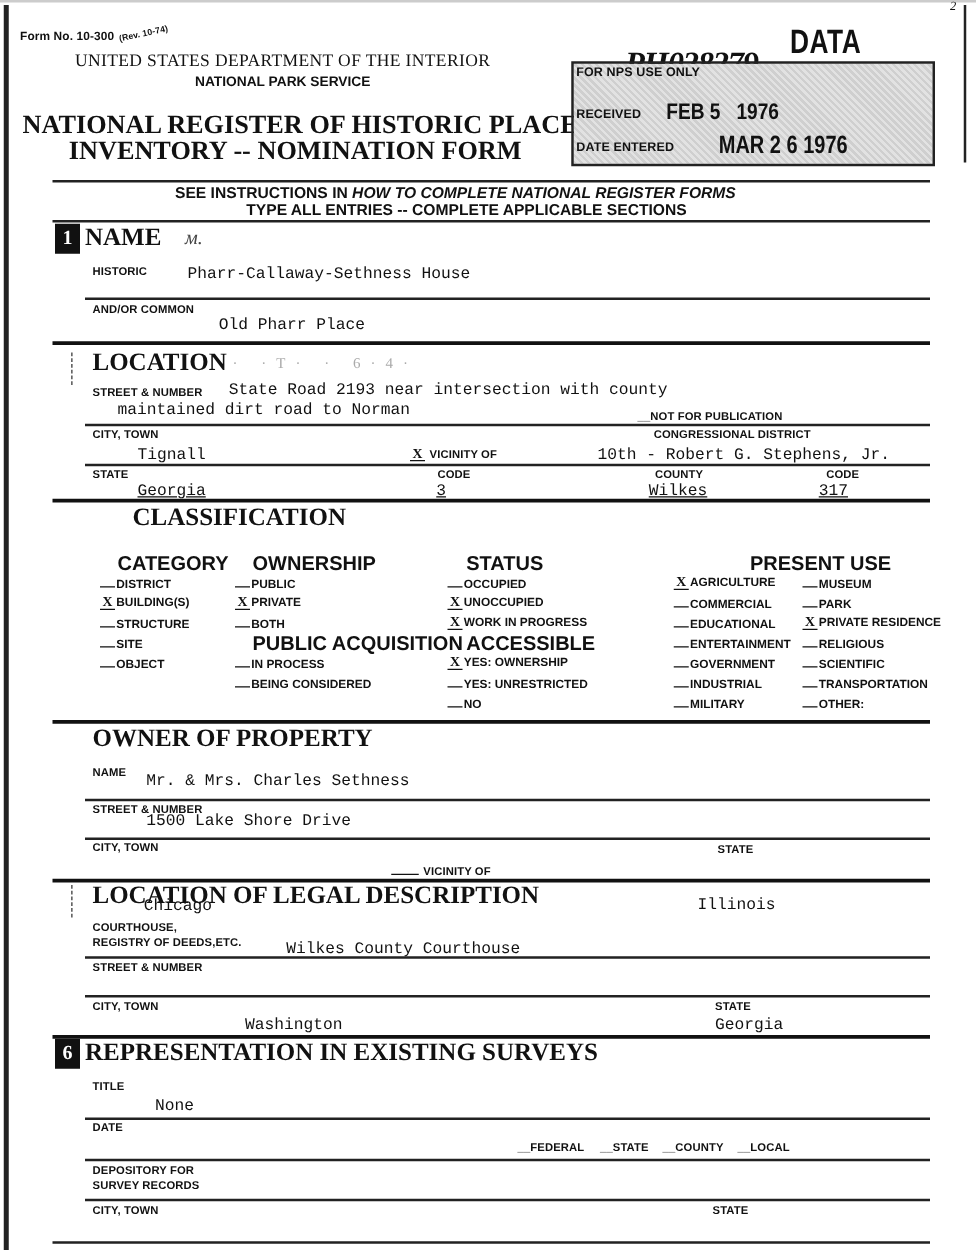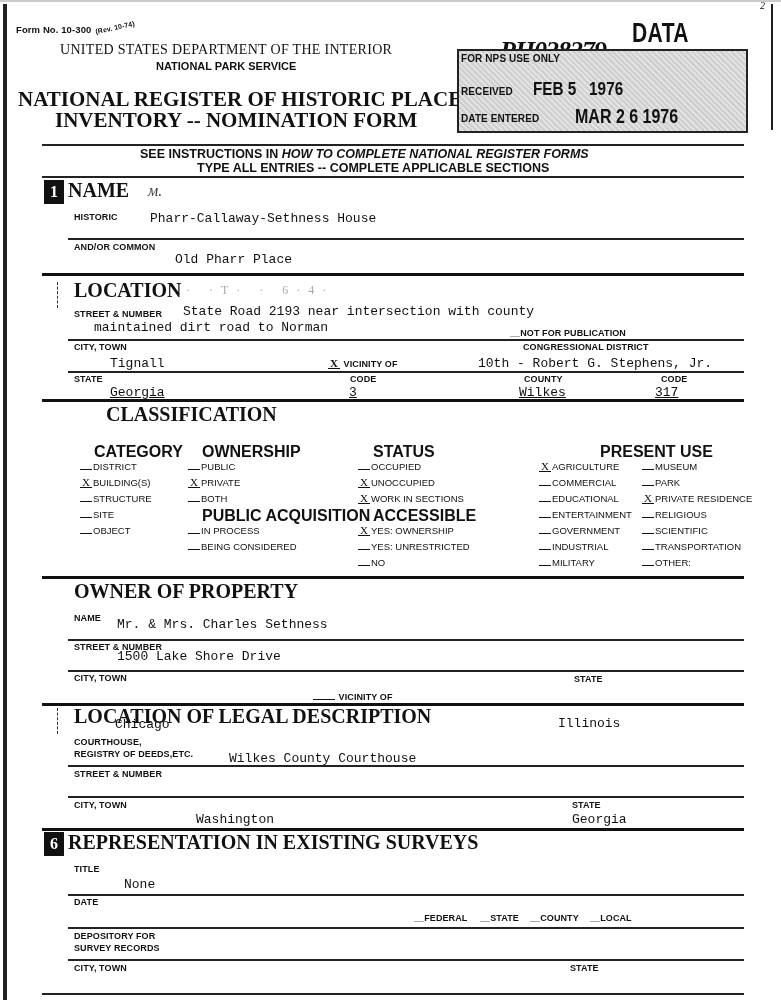--- a/index.html
+++ b/index.html
@@ -12,21 +12,21 @@
   .serif { font-family: "Liberation Serif", serif; }
   .serif-b { font-family: "Liberation Serif", serif; font-weight: bold; }
   .mono { font-family: "Liberation Mono", monospace; font-size: 13px; }
   .lbl { font-family: "Liberation Sans", sans-serif; font-weight: bold; font-size: 9px; letter-spacing: 0.1px; }
   .hr { height: 2px; background: #222; }
   .hr3 { height: 3px; background: #111; }
   .section-title { font-family: "Liberation Serif", serif; font-weight: bold; font-size: 20px; }
   .secnum { display: inline-block; background: #111; color: #fff; font-family: "Liberation Serif", serif; font-weight: bold; font-size: 16px; width: 20px; height: 24px; text-align: center; line-height: 24px; margin-right: 4px; vertical-align: middle; }
   .stamp { left: 457px; top: 49px; width: 287px; height: 80px; border: 2px solid #222; background: repeating-linear-gradient(45deg, #cfcfcf 0 2px, #e2e2e2 2px 4px); }
   .colhead { font-family: "Liberation Sans", sans-serif; font-weight: bold; font-size: 16px; }
-  .opt { font-family: "Liberation Sans", sans-serif; font-weight: normal; font-size: 9.5px; height: 16px; line-height: 16px; white-space: nowrap; }
+  .opt { font-family: "Liberation Sans", sans-serif; font-weight: bold; font-size: 9.5px; height: 16px; line-height: 16px; white-space: nowrap; }
   .chk { display: inline-block; width: 12px; border-bottom: 1px solid #111; text-align: center; font-family: "Liberation Serif", serif; font-size: 11px; line-height: 10px; height: 10px; vertical-align: baseline; margin-right: 1px; }
   .dash { position: absolute; width: 1px; background: #333; }
 </style>
 </head>
 <body>
 
 <div class="abs topline"></div>
 <div class="abs leftbar"></div>
 <div class="abs rightbar"></div>
 
@@ -107,21 +107,21 @@
 <div class="abs colhead" style="left:202px;top:507px;">PUBLIC ACQUISITION</div>
 <div class="abs" style="left:188px;top:523px;">
   <div class="opt"><span class="chk"></span><span>IN PROCESS</span></div>
   <div class="opt"><span class="chk"></span><span>BEING CONSIDERED</span></div>
 </div>
 
 <div class="abs colhead" style="left:373px;top:443px;">STATUS</div>
 <div class="abs" style="left:358px;top:459px;">
   <div class="opt"><span class="chk"></span><span>OCCUPIED</span></div>
   <div class="opt"><span class="chk">X</span><span>UNOCCUPIED</span></div>
-  <div class="opt"><span class="chk">X</span><span>WORK IN SECTIONS</span></div>
+  <div class="opt"><span class="chk">X</span><span>WORK IN PROGRESS</span></div>
 </div>
 <div class="abs colhead" style="left:373px;top:507px;">ACCESSIBLE</div>
 <div class="abs" style="left:358px;top:523px;">
   <div class="opt"><span class="chk">X</span><span>YES: OWNERSHIP</span></div>
   <div class="opt"><span class="chk"></span><span>YES: UNRESTRICTED</span></div>
   <div class="opt"><span class="chk"></span><span>NO</span></div>
 </div>
 
 <div class="abs colhead" style="left:600px;top:443px;">PRESENT USE</div>
 <div class="abs" style="left:539px;top:459px;">

